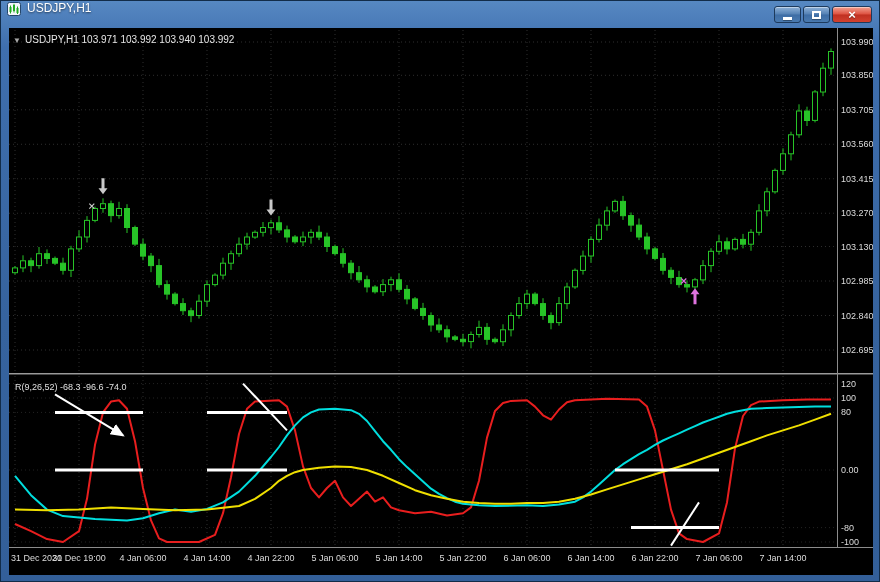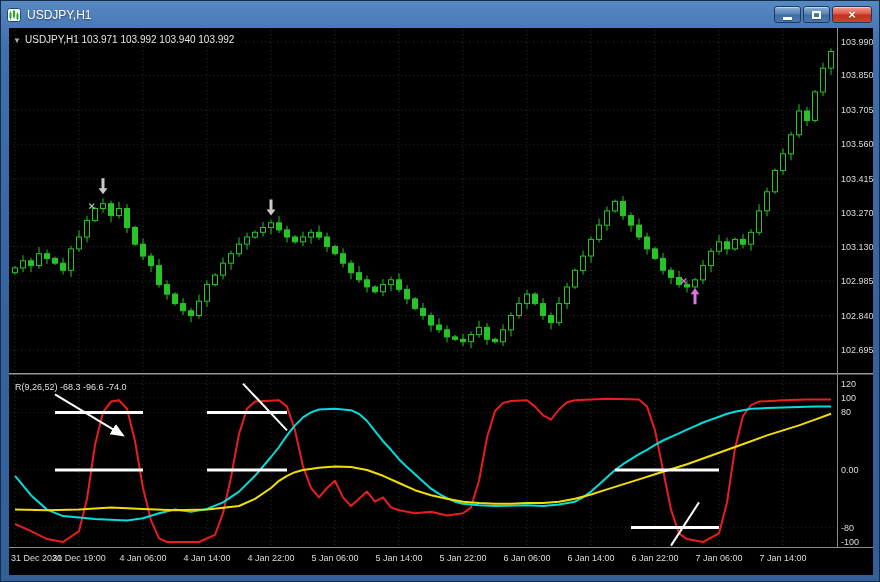--- a/index.html
+++ b/index.html
@@ -5,21 +5,21 @@
   html,body{margin:0;padding:0;background:#9aa7b4;}
   .window{
     position:relative;width:880px;height:582px;box-sizing:border-box;
     background:linear-gradient(180deg,#5688c2 0%,#3f6fae 8%,#36639e 55%,#335f99 100%);
     border:1px solid #122c49;
     font-family:"Liberation Sans",sans-serif;
     overflow:hidden;
   }
   .titlebar{
     position:absolute;left:0;top:0;width:100%;height:27px;
-    display:flex;align-items:center;box-sizing:border-box;padding:0 5px;
+    display:flex;box-sizing:border-box;padding:0 5px;
   }
   .ticon{display:inline-flex;width:16px;height:16px;align-items:center;justify-content:center;}
   .ttext{margin-left:5px;font-size:12px;color:#ffffff;text-shadow:0 1px 2px rgba(0,0,0,.55);}
   .tbtns{margin-left:auto;display:flex;gap:2px;align-items:center;padding-right:2px;}
   .tb{
     width:27px;height:17px;border:1px solid #1d3a5c;border-radius:3px;
     display:flex;align-items:center;justify-content:center;padding:0;cursor:pointer;
     box-shadow:inset 0 1px 0 rgba(255,255,255,.45);
   }
   .tb.min,.tb.max{background:linear-gradient(180deg,#8fb2d9 0%,#5481b4 48%,#3e6da5 52%,#4a7ab0 100%);}

